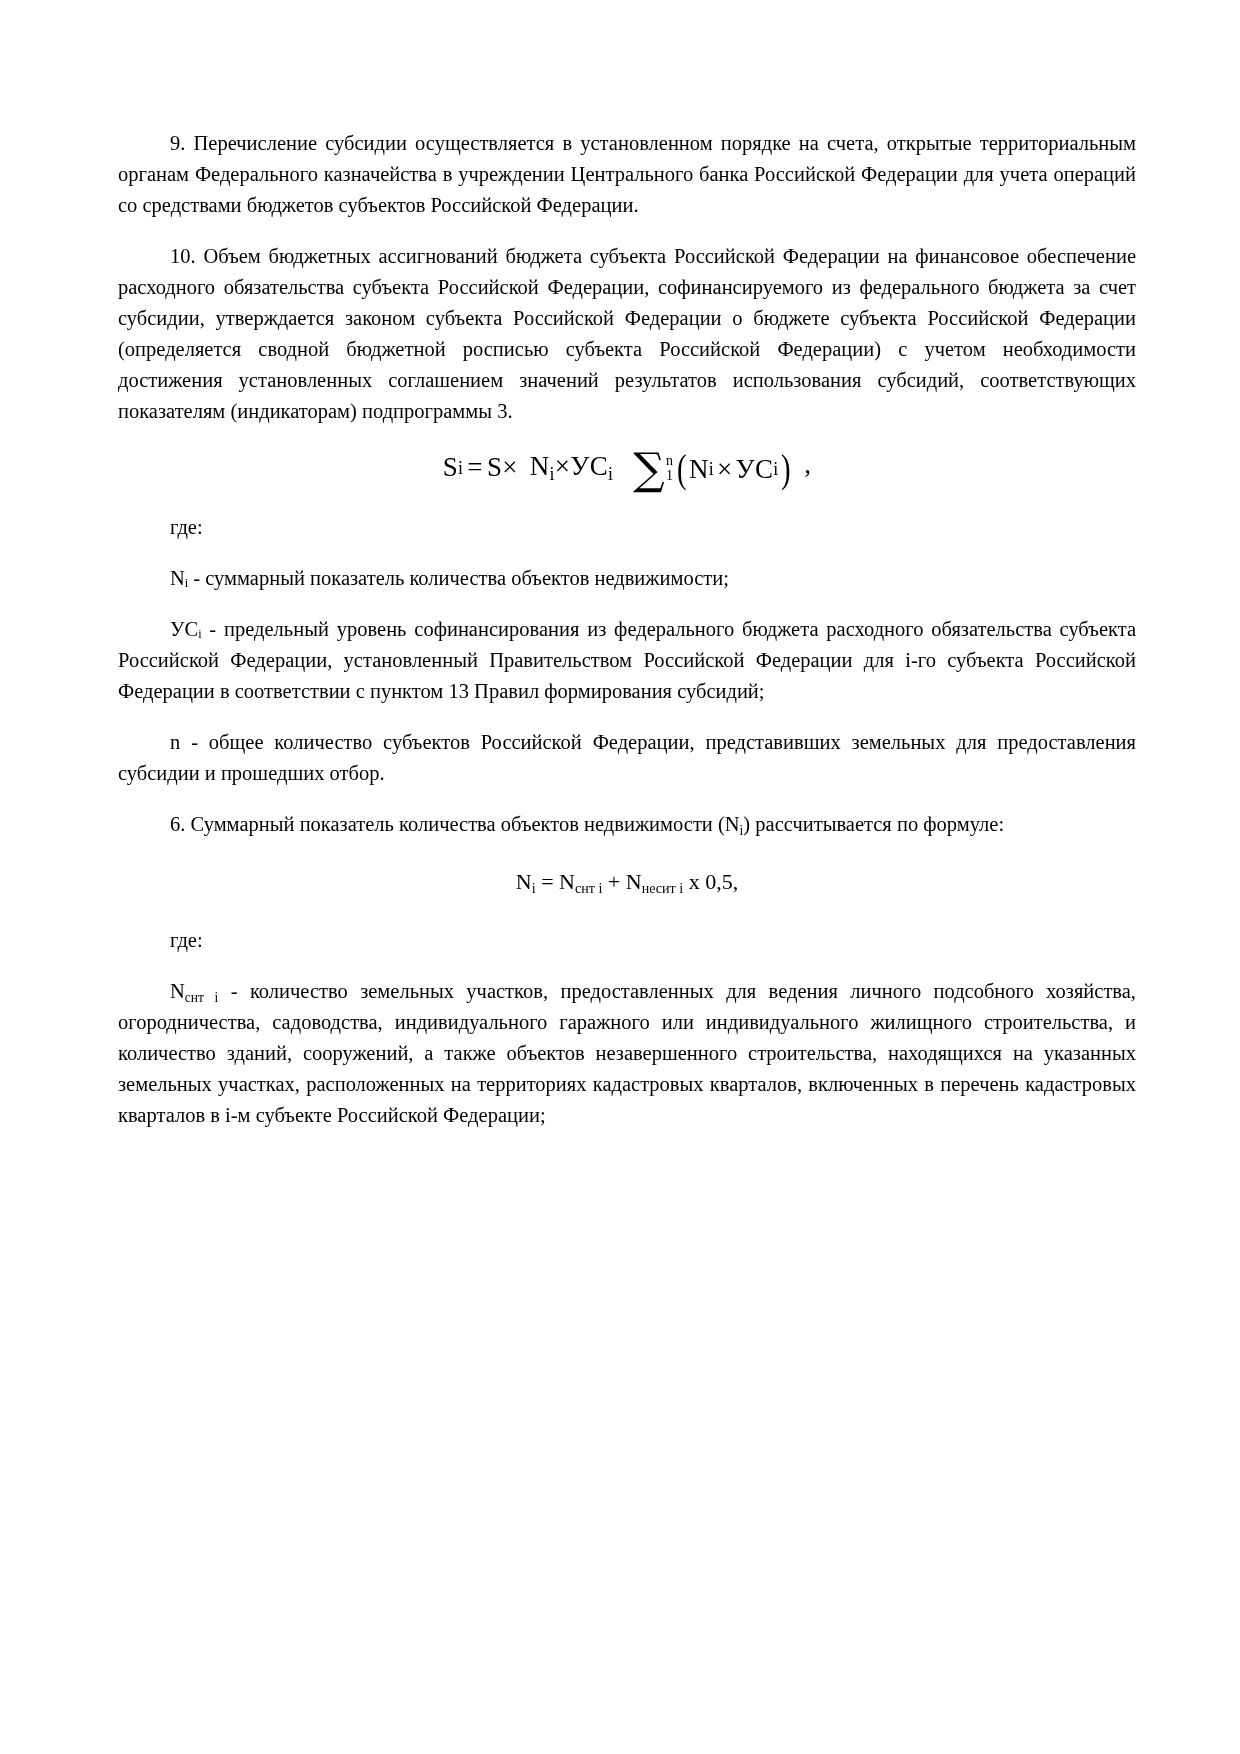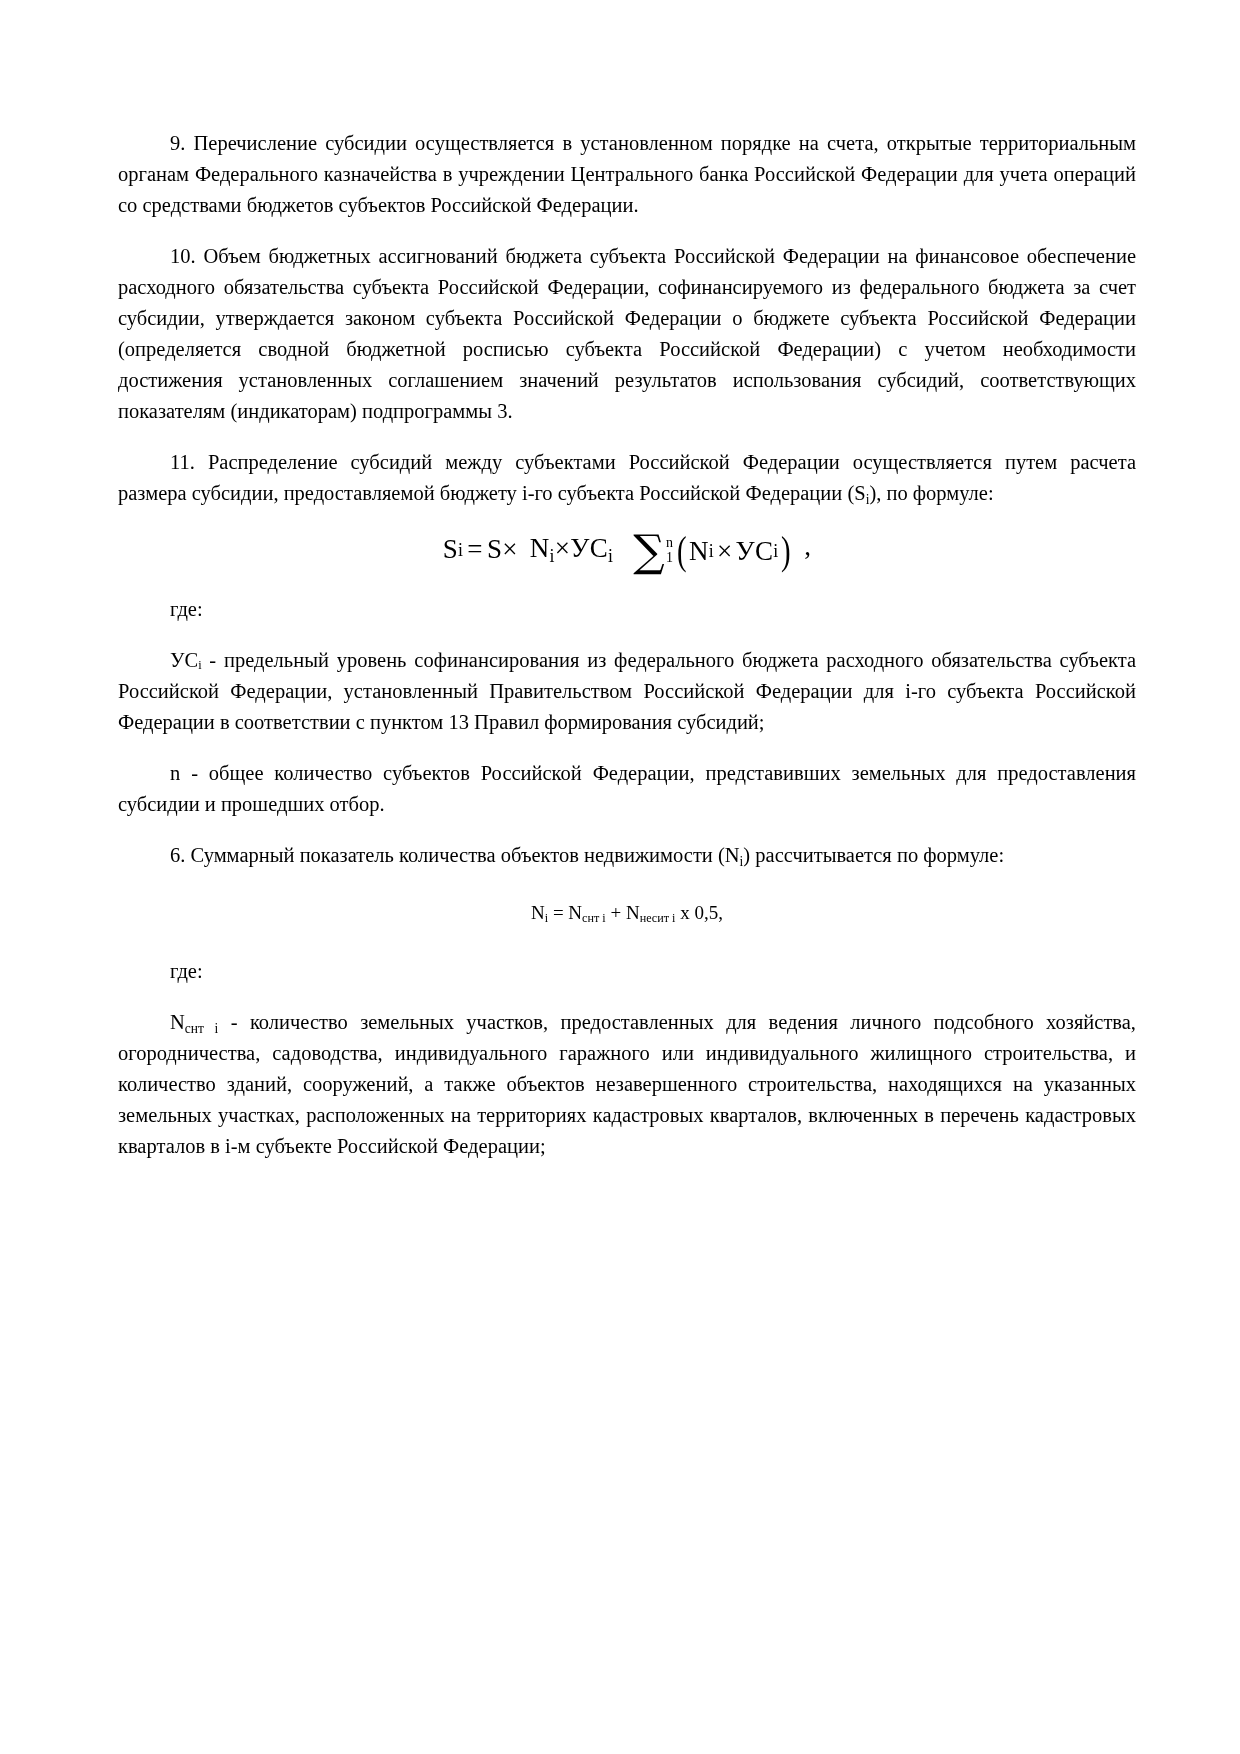--- a/index.html
+++ b/index.html
@@ -105,38 +105,37 @@
     transform: scaleX(0.72);
   }
   .comma-after {
     align-self: flex-end;
     padding-bottom: 6px;
     font-size: 27px;
   }
   
   .formula2 {
     text-align: center;
-    font-size: 19px;
+    font-size: 22px;
     margin: 26px 0 28px 0;
     line-height: 31px;
   }
   .formula2 sub {
     font-size: 0.64em;
   }
 </style>
 </head>
 <body>
 
 <div class="page">
 
   <p class="para">9. Перечисление субсидии осуществляется в установленном порядке на счета, открытые территориальным органам Федерального казначейства в учреждении Центрального банка Российской Федерации для учета операций со средствами бюджетов субъектов Российской Федерации.</p>
 
   <p class="para">10. Объем бюджетных ассигнований бюджета субъекта Российской Федерации на финансовое обеспечение расходного обязательства субъекта Российской Федерации, софинансируемого из федерального бюджета за счет субсидии, утверждается законом субъекта Российской Федерации о бюджете субъекта Российской Федерации (определяется сводной бюджетной росписью субъекта Российской Федерации) с учетом необходимости достижения установленных соглашением значений результатов использования субсидий, соответствующих показателям (индикаторам) подпрограммы 3.</p>
 
-  <p class="para"><span>11. Распределение субсидий между субъектами Российской Федерации осуществляется путем расчета размера субсидии, предоставляемой бюджету i-го субъекта Российской Федерации (S</span><sub>i</sub><span>), по формуле:</span></p>
 
   <div class="formula-block">
     <div class="formula1">
       <span class="lhs">
           <span>S</span>
           <sub>i</sub>
           <span style="padding:0 4px">=</span>
           <span>S×</span>
         </span>
       <span class="frac">
@@ -159,20 +158,21 @@
           <span class="paren">)</span>
         </span>
       </span>
       <span class="comma-after">,</span>
     </div>
   </div>
 
   <p class="gde">где:</p>
 
 
+  <p class="para">Nᵢ - суммарный показатель количества объектов недвижимости;</p>
 
   <p class="para">УCᵢ - предельный уровень софинансирования из федерального бюджета расходного обязательства субъекта Российской Федерации, установленный Правительством Российской Федерации для i-го субъекта Российской Федерации в соответствии с пунктом 13 Правил формирования субсидий;</p>
 
   <p class="para">n - общее количество субъектов Российской Федерации, представивших земельных для предоставления субсидии и прошедших отбор.</p>
 
   <p class="para"><span>6. Суммарный показатель количества объектов недвижимости (N</span><sub>i</sub><span>) рассчитывается по формуле:</span></p>
 
   <div class="formula2">
     <span>N</span><sub>i</sub><span> = N</span><sub>снт i</sub><span> + N</span><sub>несит i</sub><span> x 0,5,</span>
   </div>

